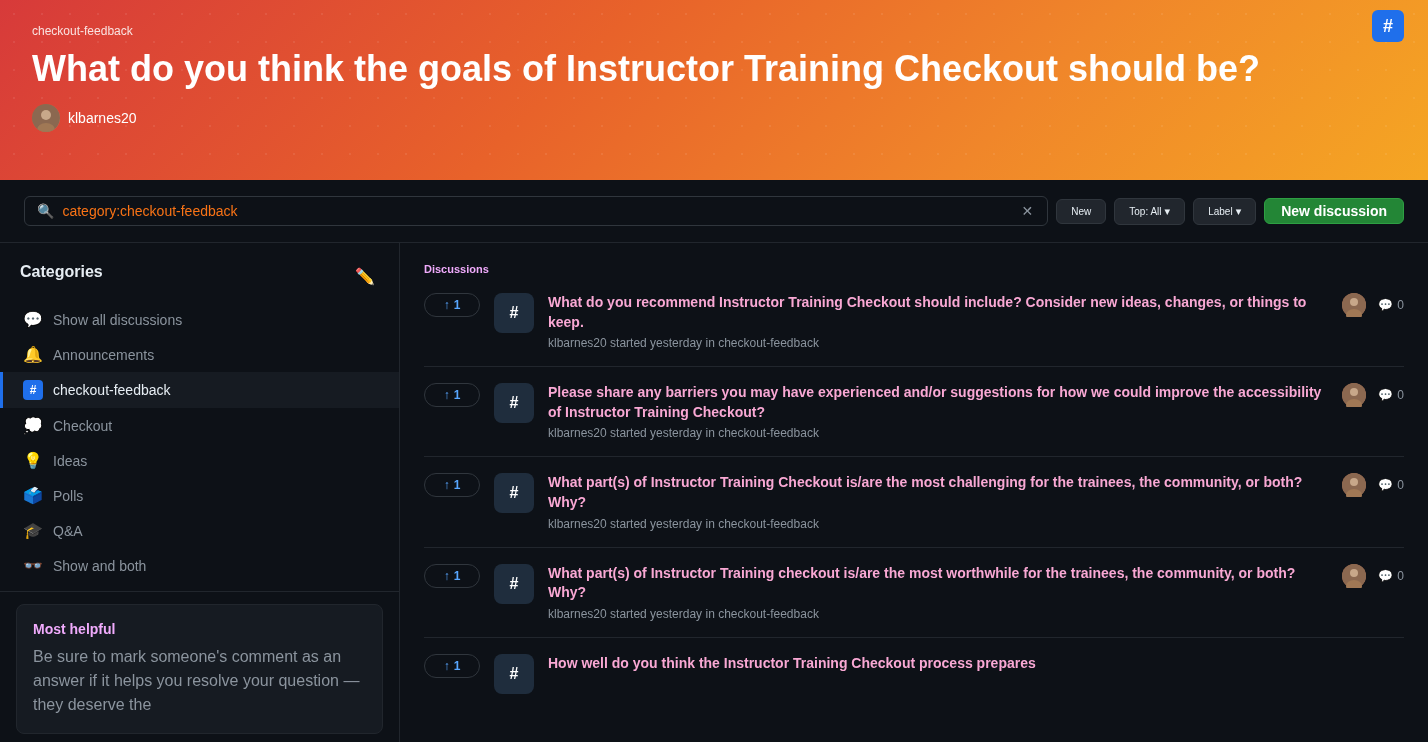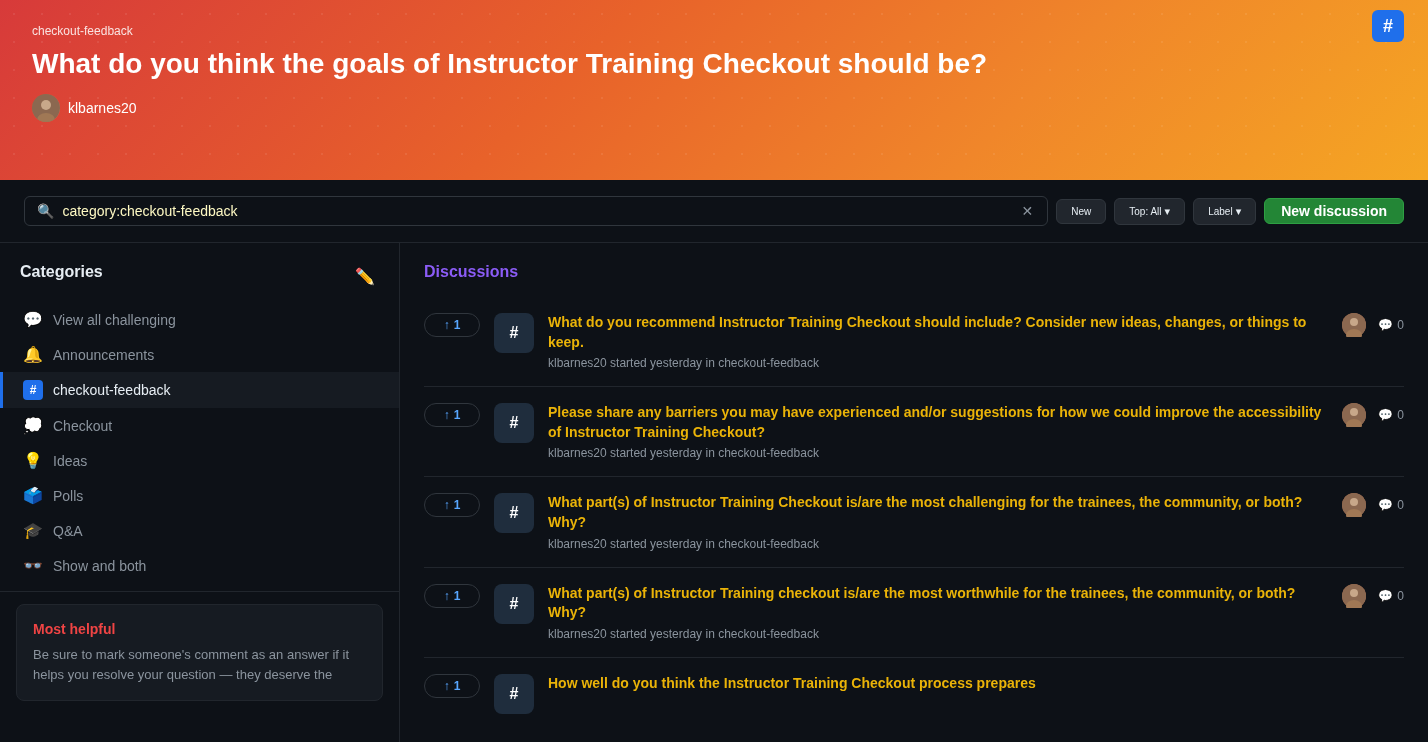--- a/index.html
+++ b/index.html
@@ -22,21 +22,21 @@
       background-size: 28px 28px;
     }
     .hero-tag {
       font-size: 12px;
       color: rgba(255,255,255,0.85);
       margin-bottom: 10px;
       position: relative;
       z-index: 1;
     }
     .hero-title {
-      font-size: 28px;
+      font-size: 36px;
       font-weight: 700;
       color: #fff;
       margin-bottom: 14px;
       position: relative;
       z-index: 1;
     }
     .hero-user {
       display: flex;
       align-items: center;
       gap: 8px;
@@ -92,21 +92,21 @@
       background: #0d1117;
       border: 1px solid #30363d;
       border-radius: 6px;
       padding: 6px 12px;
       gap: 8px;
     }
     .search-box input {
       background: transparent;
       border: none;
       outline: none;
-      color: #fef9c3;
+      color: #f97316;
       font-size: 14px;
       flex: 1;
     }
     .search-icon-svg {
       color: #8b949e;
       font-size: 14px;
     }
     .clear-btn {
       background: none;
       border: none;
@@ -205,40 +205,40 @@
     .most-helpful-box {
       margin: 12px 16px;
       padding: 16px;
       background: #161b22;
       border: 1px solid #21262d;
       border-radius: 8px;
     }
     .most-helpful-title {
       font-size: 14px;
       font-weight: 600;
-      color: #ef4444;
+      color: #f0abfc;
       margin-bottom: 8px;
     }
     .most-helpful-text {
-      font-size: 13px;
+      font-size: 16px;
       color: #8b949e;
       line-height: 1.5;
     }
 
     
     .discussions-panel {
       flex: 1;
       overflow-y: auto;
       padding: 20px 24px;
     }
     .discussions-header {
-      font-size: 16px;
+      font-size: 11px;
       font-weight: 600;
-      color: #8b5cf6;
-      margin-bottom: 16px;
+      color: #f0abfc;
+      margin-bottom: 2px;
     }
     .discussion-item {
       display: flex;
       align-items: flex-start;
       gap: 14px;
       padding: 16px 0;
       border-bottom: 1px solid #21262d;
     }
     .vote-badge {
       display: flex;
@@ -267,21 +267,21 @@
       font-size: 16px;
       font-weight: bold;
       flex-shrink: 0;
     }
     .discussion-content {
       flex: 1;
     }
     .discussion-title {
       font-size: 14px;
       font-weight: 600;
-      color: #eab308;
+      color: #f9a8d4;
       line-height: 1.4;
       margin-bottom: 4px;
     }
     .discussion-meta {
       font-size: 12px;
       color: #8b949e;
     }
     .discussion-right {
       display: flex;
       align-items: center;
@@ -343,21 +343,21 @@
 <div class="main-layout">
 
   <div class="sidebar">
     <div class="sidebar-header">
       <span class="sidebar-title">Categories</span>
       <button class="sidebar-edit-btn">✏️</button>
     </div>
 
     <div class="sidebar-item">
       <span class="item-icon">💬</span>
-      <span>View all challenging</span>
+      <span>Show all discussions</span>
     </div>
 
     <div class="sidebar-item">
       <span class="item-icon">🔔</span>
       <span>Announcements</span>
     </div>
 
     <div class="sidebar-item active">
       <span class="item-icon" style="background:#1f6feb; color:white; border-radius:4px; width:20px; height:20px; display:flex; align-items:center; justify-content:center; font-size:12px; font-weight:bold;">#</span>
       <span>checkout-feedback</span>

